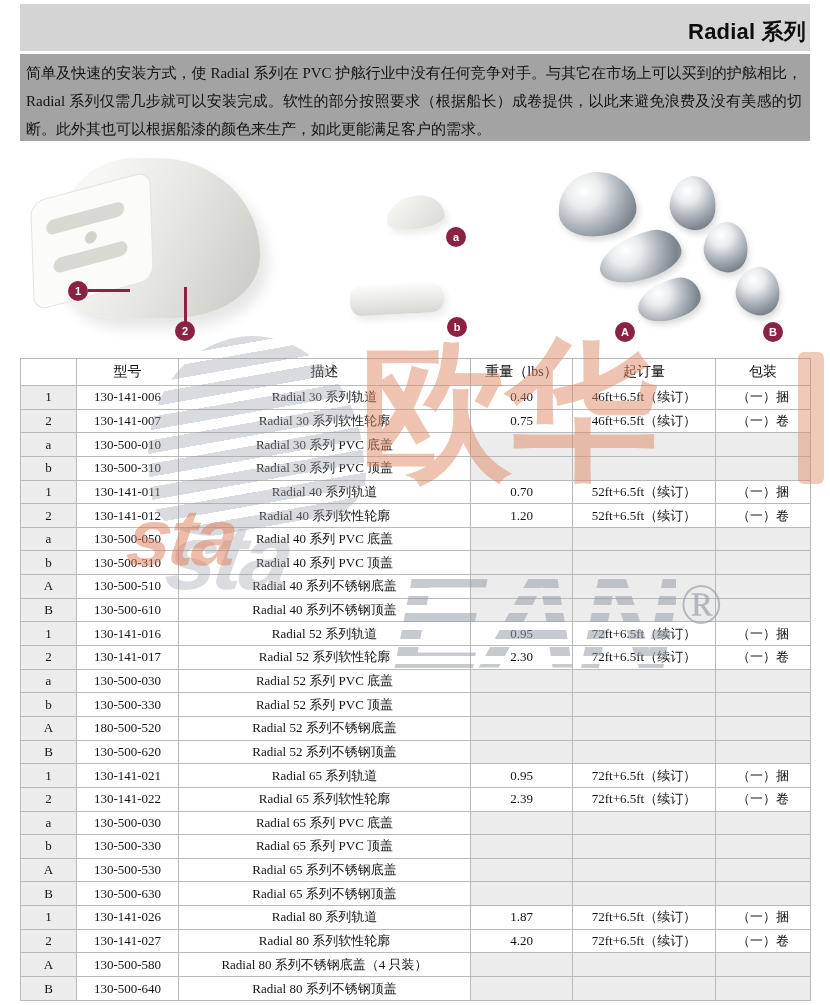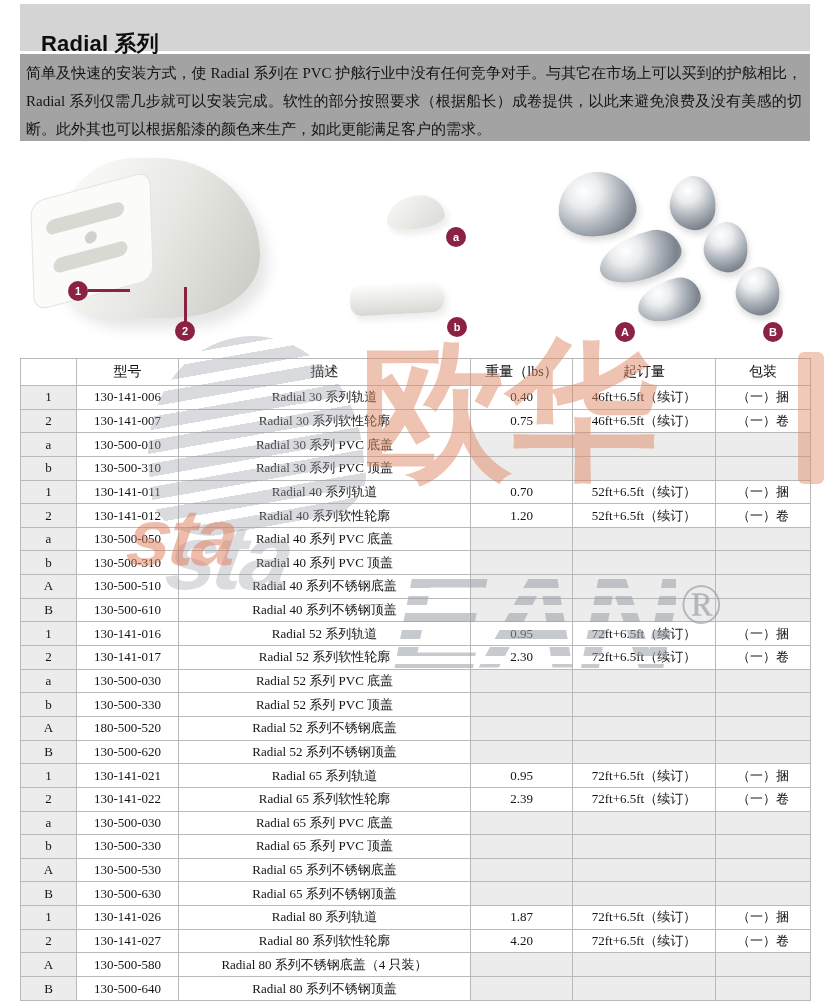--- a/index.html
+++ b/index.html
@@ -6,22 +6,22 @@
   body{
     width:830px;height:1005px;position:relative;overflow:hidden;background:#ffffff;
     font-family:"Liberation Serif","DejaVu Serif",serif;color:#111;
   }
   
   .title-band{
     position:absolute;left:20px;top:4px;width:790px;height:47px;
     background:#d4d4d4;box-sizing:border-box;padding-left:5px;
   }
   .title-band h1{
-    margin:16px;font-family:"Liberation Sans","DejaVu Sans",sans-serif;
-    font-size:22px;font-weight:bold;line-height:47px;color:#0d0d0d;letter-spacing:.2px;
+    margin:4px;font-family:"Liberation Sans","DejaVu Sans",sans-serif;
+    font-size:22px;font-weight:bold;line-height:47px;color:#0d0d0d;letter-spacing:.2px;text-align:right;
   }
   .intro-band{
     position:absolute;left:20px;top:54px;width:790px;height:87px;
     background:#a3a3a3;box-sizing:border-box;padding:5px 8px 0 6px;overflow:hidden;
   }
   .intro-band p{margin:0;font-size:15px;line-height:28px;color:#141414;text-align:justify;}
   
   .figure{position:absolute;left:20px;top:141px;width:790px;height:217px;background:#fff;}
   .shape{position:absolute;}
   .ext-body{

